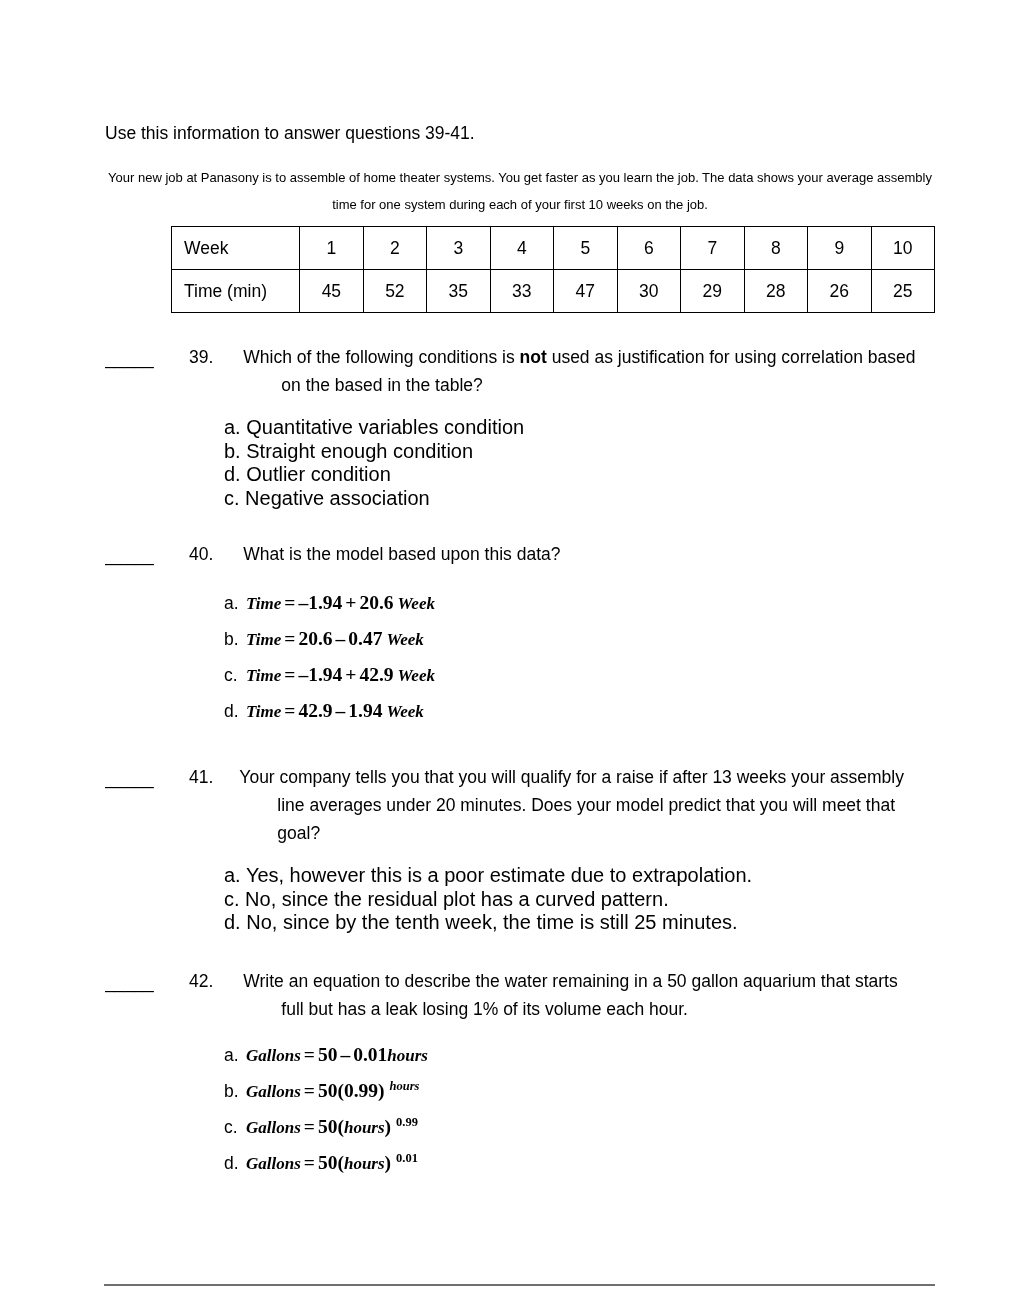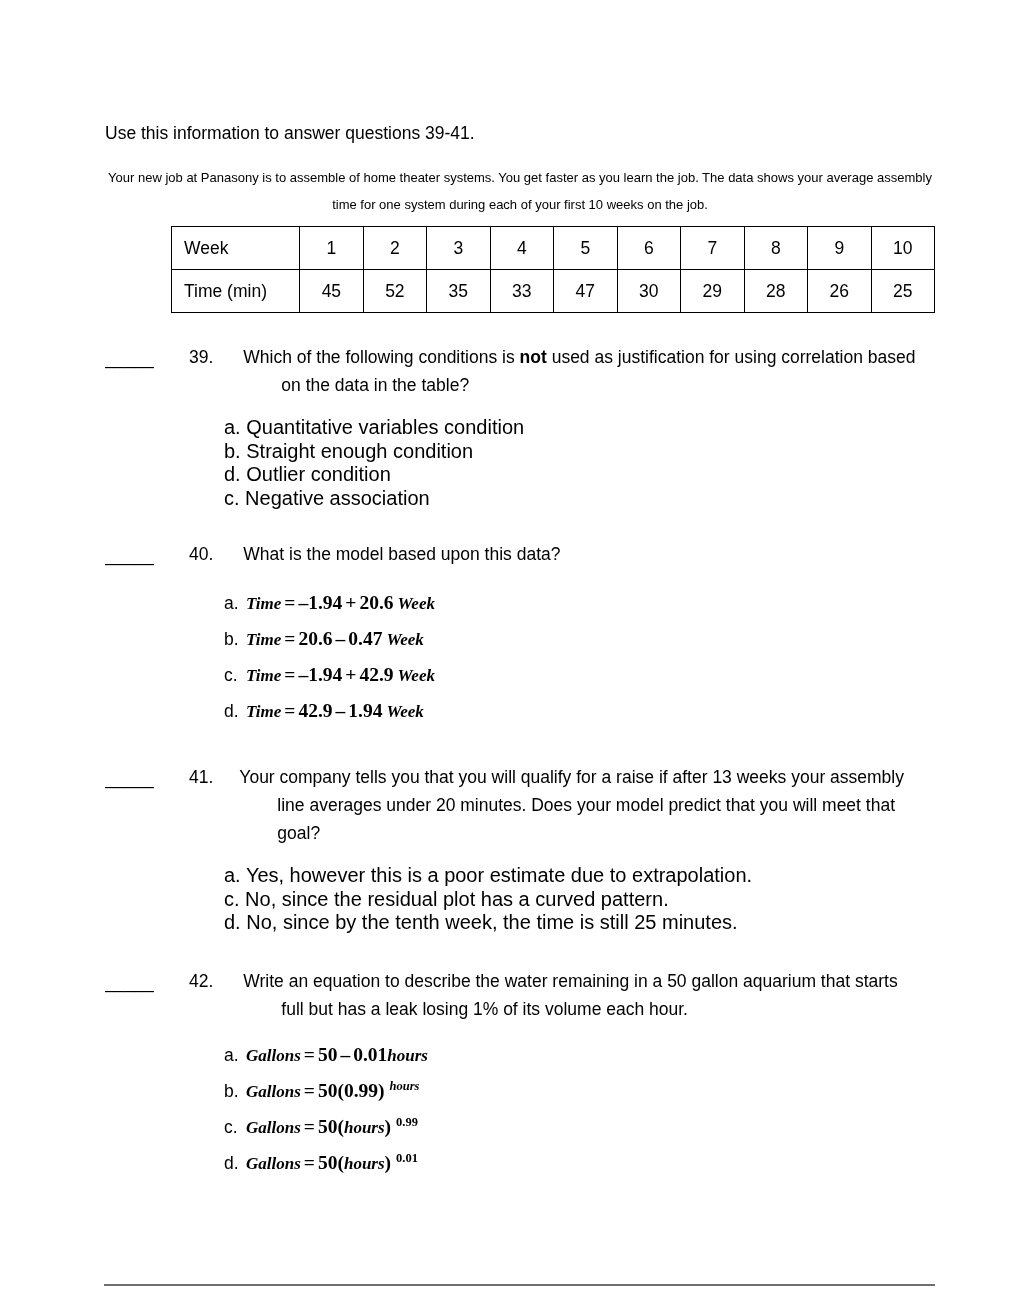--- a/index.html
+++ b/index.html
@@ -215,21 +215,21 @@
           <td class="val">25</td>
         </tr>
       </tbody>
         </table>
     </div>
 
     <div class="question">
       <div class="q-head">
         <span class="blank">_____</span>
         <span class="q-num wide">39.</span>
-        <span class="q-text"><span>Which of the following conditions is </span><span class="nb">not</span><span> used as justification for using correlation based</span><span class="cont">on the data in the table?</span></span>
+        <span class="q-text"><span>Which of the following conditions is </span><span class="nb">not</span><span> used as justification for using correlation based</span><span class="cont">on the based in the table?</span></span>
       </div>
       <div class="options">
         <div class="opt">a. Quantitative variables condition</div>
         <div class="opt">b. Straight enough condition</div>
         <div class="opt">d. Outlier condition</div>
         <div class="opt">c. Negative association</div>
       </div>
     </div>
 
     <div class="question">

